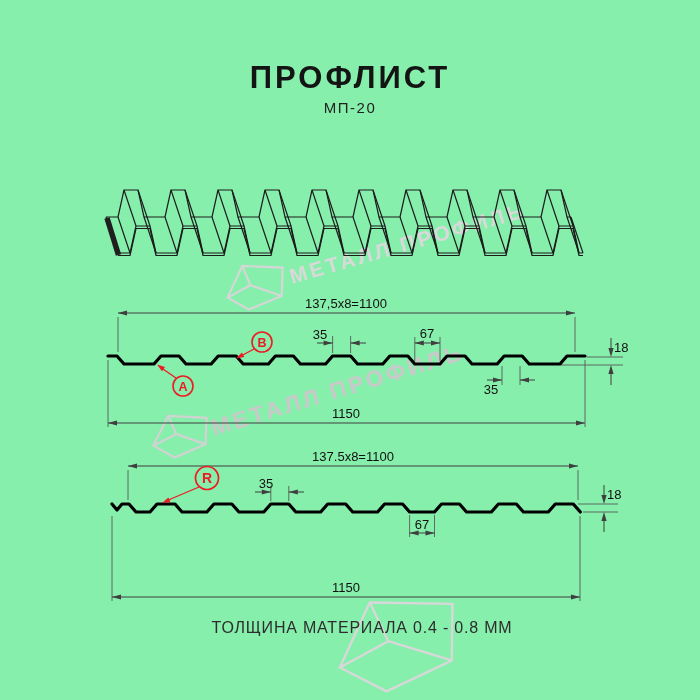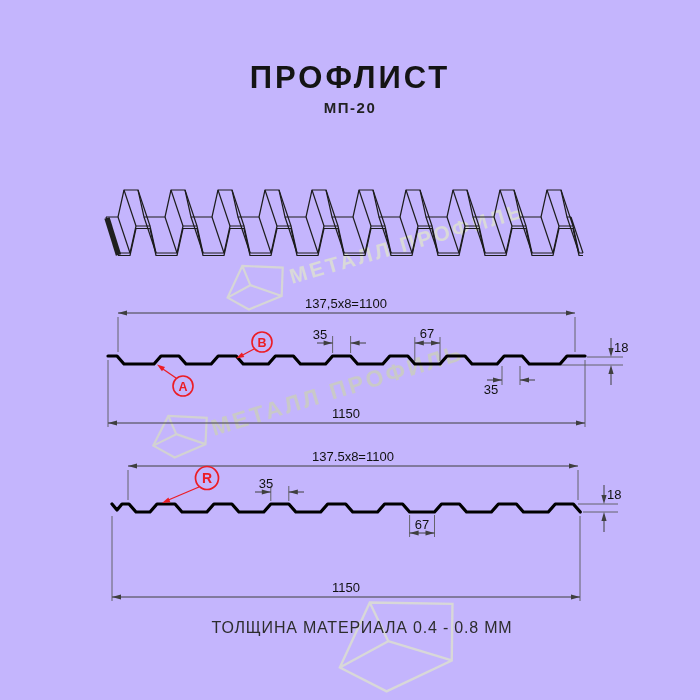--- a/index.html
+++ b/index.html
@@ -1,21 +1,21 @@
 <!DOCTYPE html>
 <html><head>
 <meta charset="utf-8">
 <style>
   html,body{margin:0;padding:0;background:#fff;}
-  .canvas{position:relative;width:700px;height:700px;background:#c4b5fd;overflow:hidden;
+  .canvas{position:relative;width:700px;height:700px;background:#86efac;overflow:hidden;
           font-family:"Liberation Sans",sans-serif;}
   .page-title{position:absolute;left:0;top:60px;width:700px;text-align:center;
           font-size:31px;font-weight:800;letter-spacing:3px;color:#141414;}
   .page-subtitle{position:absolute;left:0;top:99px;width:700px;text-align:center;
-          font-size:15px;font-weight:700;letter-spacing:1.5px;color:#222;}
+          font-size:15px;font-weight:400;letter-spacing:1.5px;color:#222;}
   .footer-caption{position:absolute;left:0;top:619px;width:700px;text-align:center;
           font-size:16px;font-weight:500;letter-spacing:0.8px;color:#2d2d2d;padding-left:12px;}
   svg{position:absolute;left:0;top:0;}
   .dim-txt{font-family:"Liberation Sans",sans-serif;font-size:13px;fill:#111;}
   .dim-line{stroke:#3f3f3f;stroke-width:1;fill:none;}
   .ext-line{stroke:#5a5a5a;stroke-width:0.9;fill:none;}
   .arr{fill:#3f3f3f;stroke:none;}
   .profile{stroke:#000;stroke-width:3.2;fill:none;stroke-linejoin:round;stroke-linecap:round;}
   .sheet{stroke:#1c1c1c;stroke-width:1.2;fill:none;stroke-linejoin:round;}
   .red-ln{stroke-width:1.3;fill:none;}

